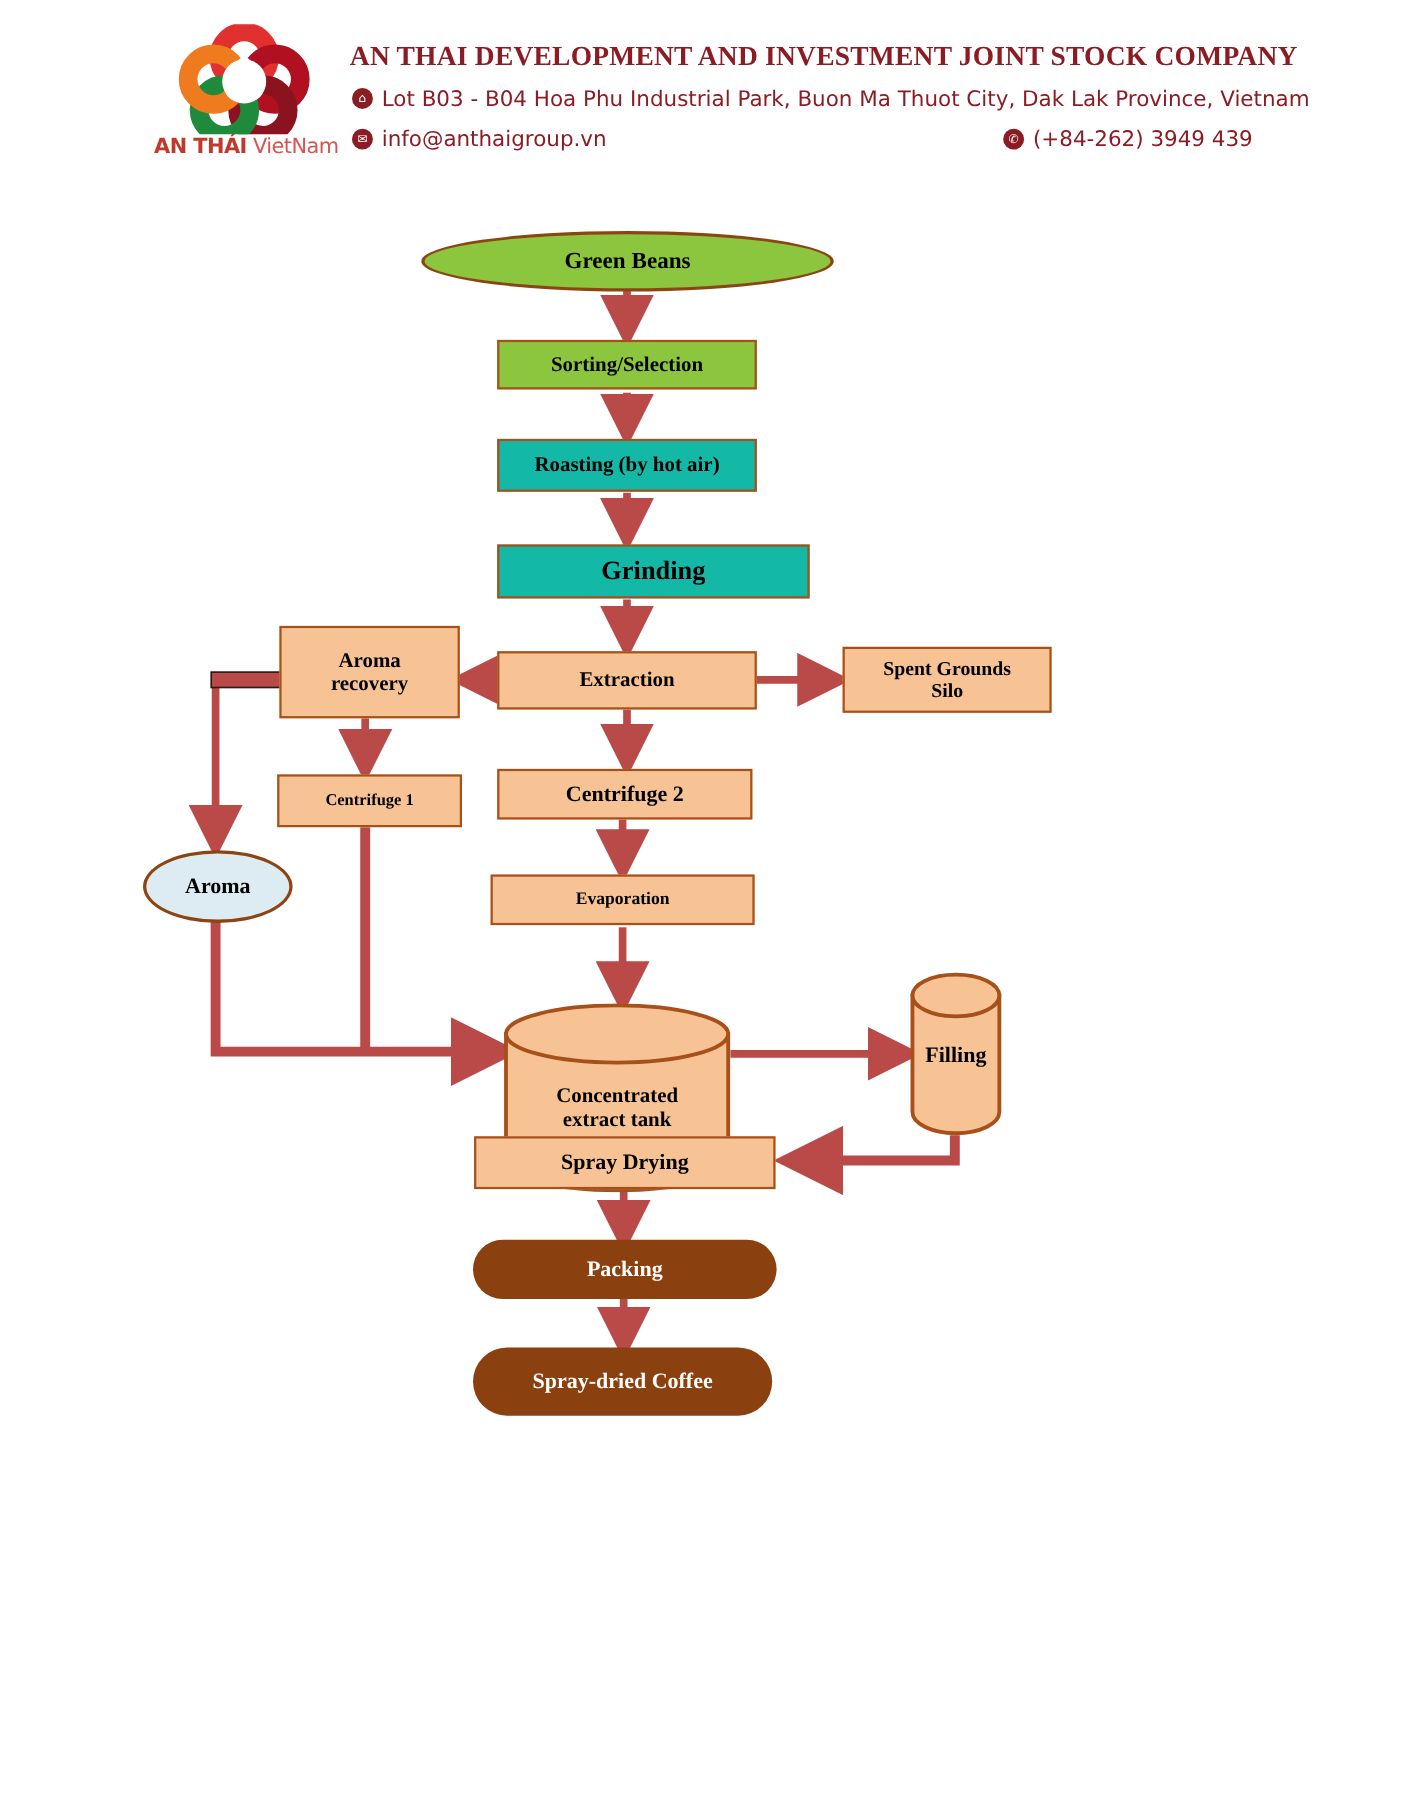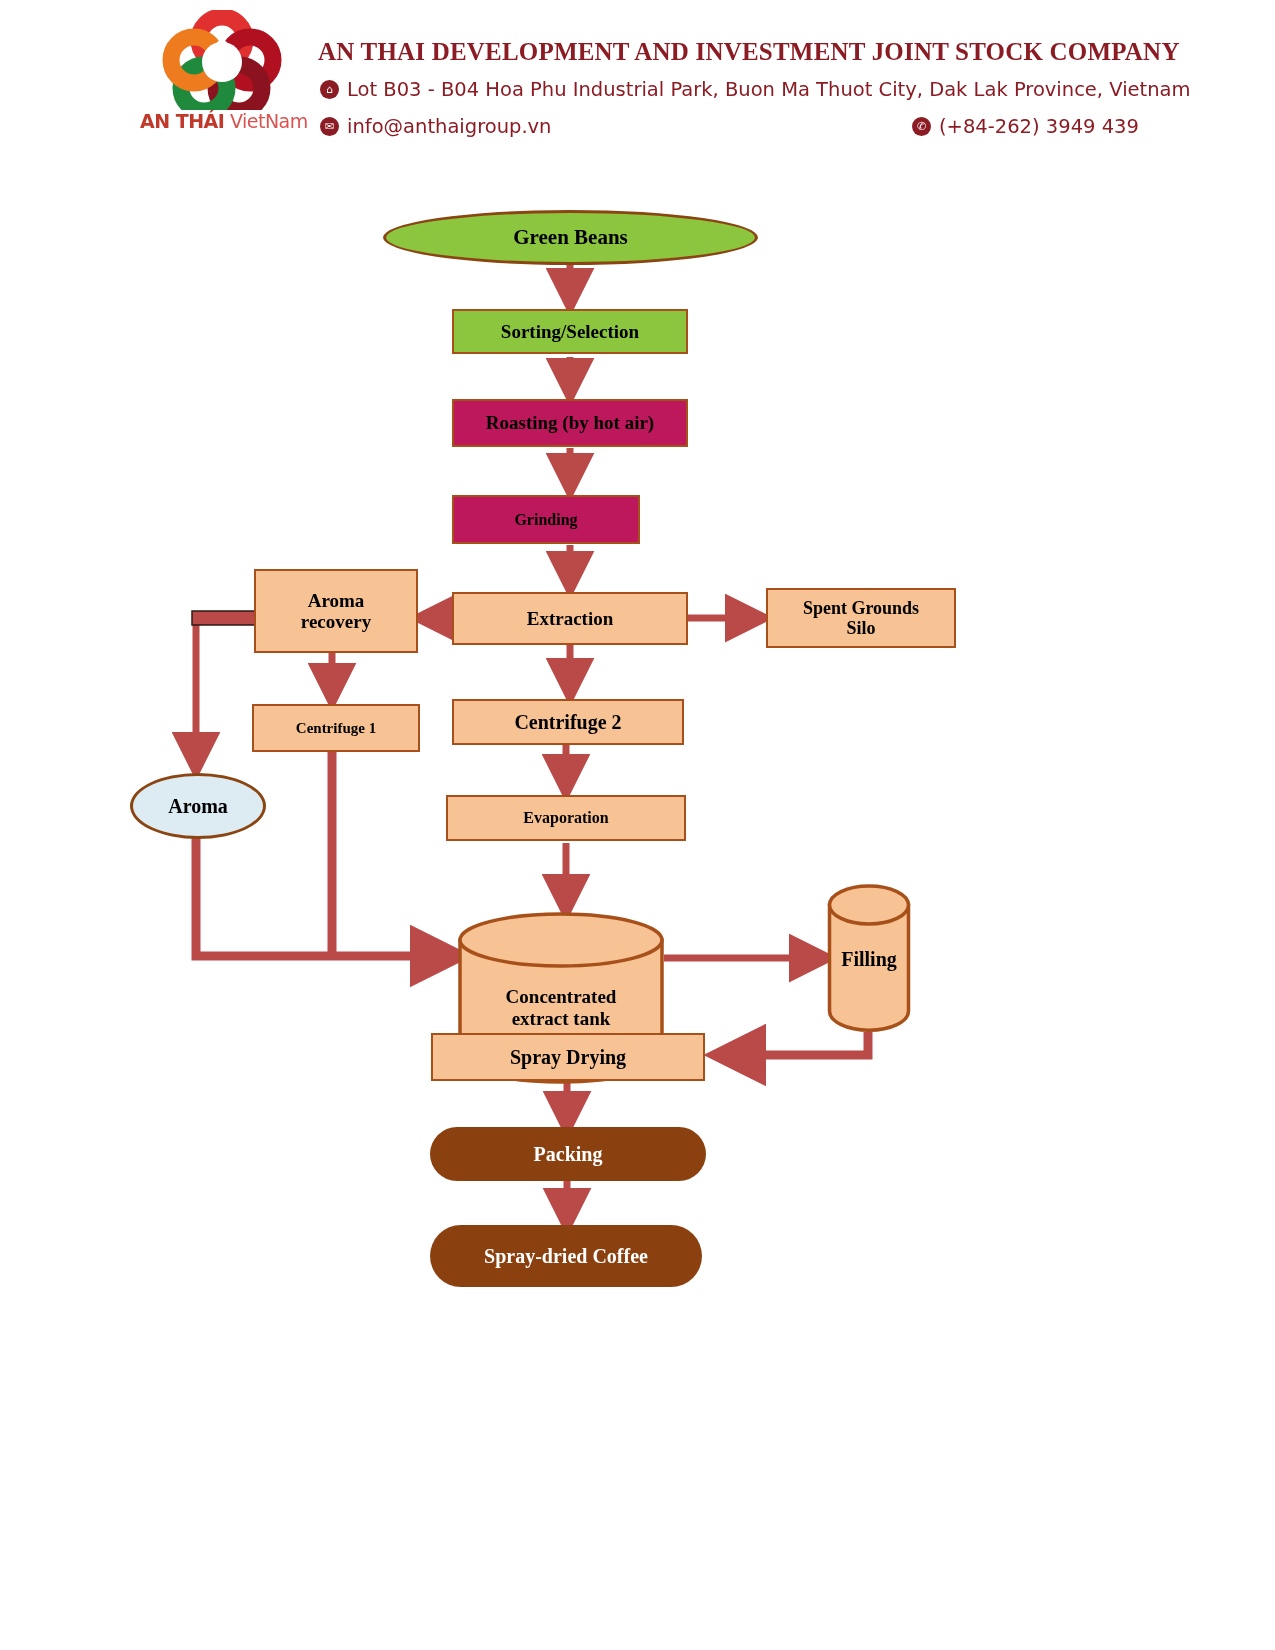--- a/index.html
+++ b/index.html
@@ -10,21 +10,21 @@
     font-family:"Liberation Serif", serif;
     position:relative;
     overflow:hidden;
   }
 
   
   #header {
     position:absolute; left:0; top:0; width:1275px; height:175px;
   }
   #logo-block {
-    position:absolute; left:140px; top:10px; width:160px; height:130px;
+    position:absolute; left:140px; top:22px; width:160px; height:130px;
   }
   #logo-mark { position:absolute; left:22px; top:0; width:120px; height:100px; }
   #logo-wordmark {
     position:absolute; left:0; top:100px; width:160px; height:28px;
     text-align:center; font-family:"DejaVu Sans", sans-serif;
     font-size:19px; font-weight:bold; letter-spacing:-0.5px; white-space:nowrap;
   }
   #logo-wordmark .w1 { color:#C0392B; }
   #logo-wordmark .w2 { color:#D9534F; font-weight:normal; }
 
@@ -63,21 +63,21 @@
     line-height:1.12;
     z-index:5;
   }
 
   
   .rect {
     border:2px solid #A8501A;
     background:#F7C294;
   }
   .rect.green { background:#8CC63F; }
-  .rect.cream { background:#be185d; }
+  .rect.cream { background:#14b8a6; }
 
   
   .ellipse { border:3px solid #8B4513; border-radius:50%; }
   .ellipse.green { background:#8CC63F; }
   .ellipse.blue  { background:#DCECF2; }
 
   
   .stadium {
     background:#8B4010; color:#FFFFFF; border-radius:999px;
   }
@@ -183,21 +183,21 @@
   </div>
 
   <div class="node rect green" style="left:452px; top:134px; width:236px; height:45px; font-size:19px;">
     <span>Sorting/Selection</span>
   </div>
 
   <div class="node rect cream" style="left:452px; top:224px; width:236px; height:48px; font-size:19px;">
     <span>Roasting (by hot air)</span>
   </div>
 
-  <div class="node rect cream" style="left:452px; top:320px; width:188px; height:49px; font-size:16px;">
+  <div class="node rect cream" style="left:452px; top:320px; width:284px; height:49px; font-size:24px;">
     <span>Grinding</span>
   </div>
 
   <div class="node rect" style="left:452px; top:417px; width:236px; height:53px; font-size:19px;">
     <span>Extraction</span>
   </div>
 
   <div class="node rect" style="left:254px; top:394px; width:164px; height:84px; font-size:19px; flex-direction:column;">
     <span>Aroma</span>
     <span>recovery</span>

